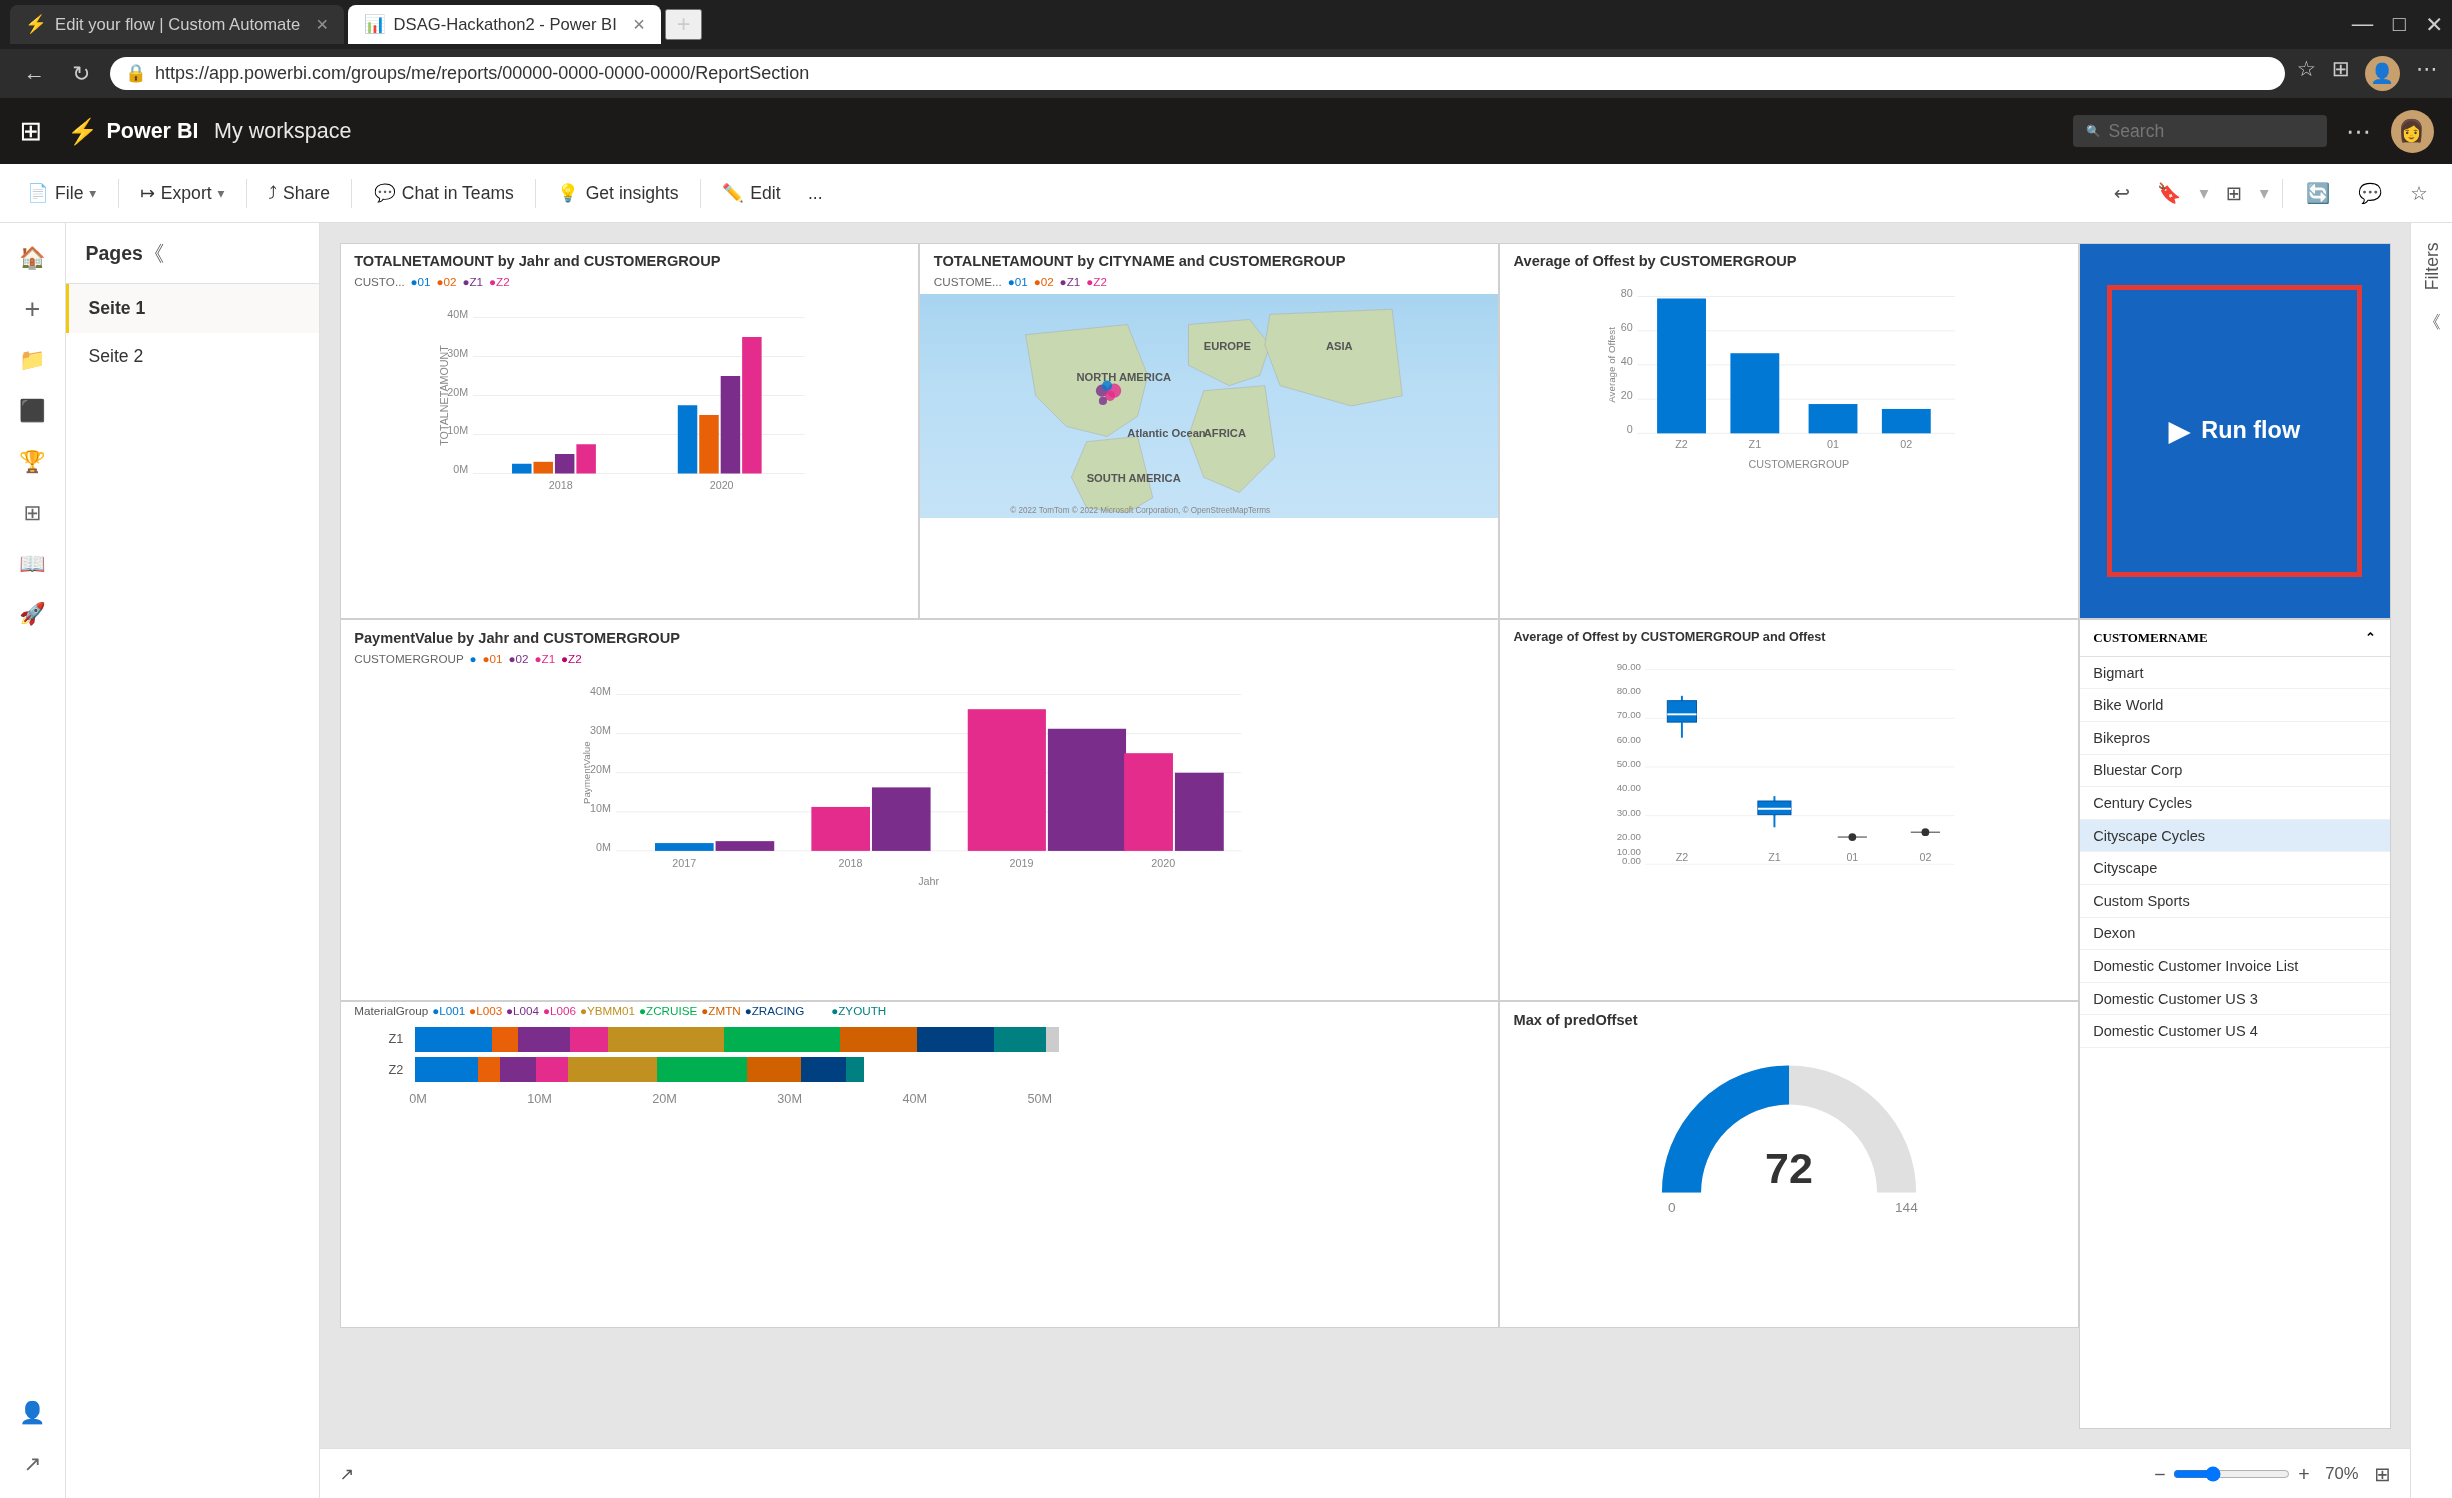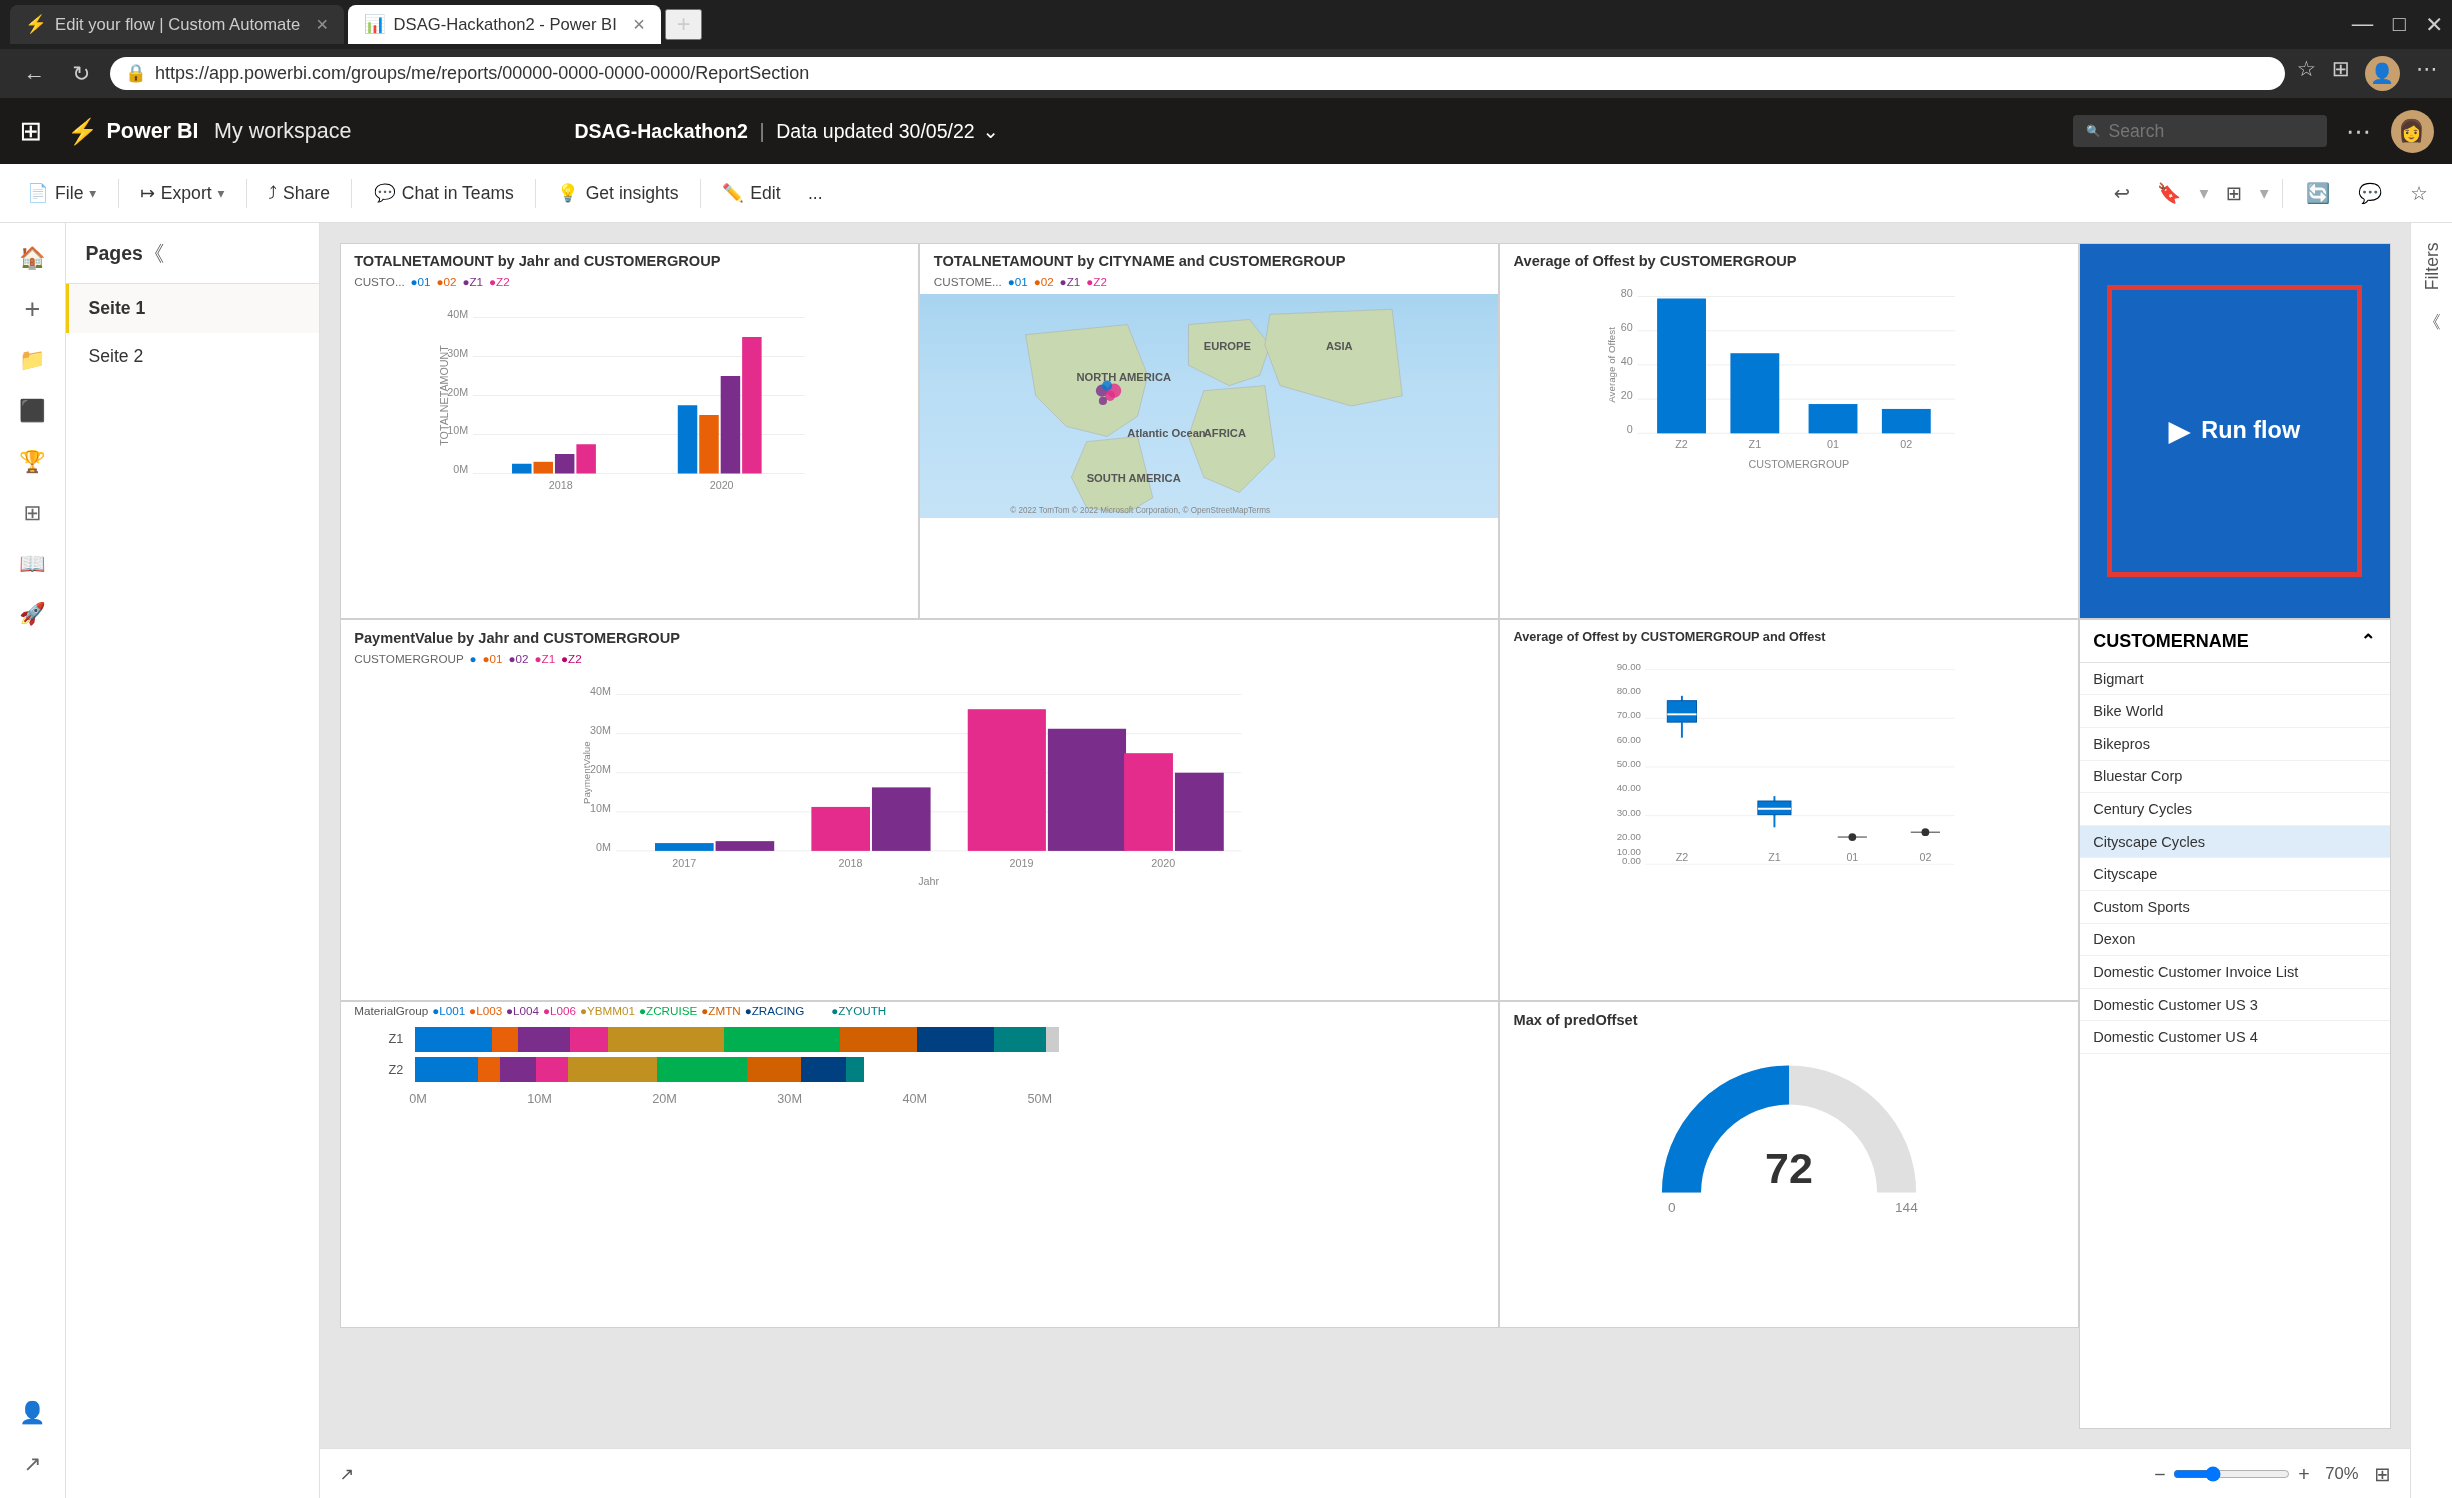--- a/index.html
+++ b/index.html
@@ -72,21 +72,21 @@
     .chart-subtitle { font-size: 11.7px; color: #666; padding: 2px 13.7px 5.9px; display: flex; align-items: center; gap: 5.9px; }
 
     
     .run-flow-panel { background: #1565c0; display: flex; align-items: center; justify-content: center; cursor: pointer; position: relative; }
     .run-flow-inner { border: 5.9px solid #e53935; width: 82%; height: 78%; display: flex; align-items: center; justify-content: center; }
     .run-flow-btn { display: flex; align-items: center; gap: 11.7px; color: #fff; font-size: 23.4px; font-weight: 600; }
     .run-flow-play { font-size: 27px; }
 
     
     .customer-list-panel { background: #fff; border: 1px solid #d0d0d0; display: flex; flex-direction: column; }
-    .customer-list-header { font-size: 18px; font-weight: 600; padding: 9.8px 13.7px; border-bottom: 1px solid #e0e0e0; display: flex; align-items: flex-end; justify-content: space-between; }
+    .customer-list-header { font-size: 13px; font-weight: 600; padding: 9.8px 13.7px; border-bottom: 1px solid #e0e0e0; display: flex; align-items: flex-end; justify-content: space-between; font-family: Liberation Serif, serif; }
     .customer-list-items { overflow-y: auto; flex: 1; }
     .customer-list-item { padding: 7.8px 13.7px; font-size: 14.6px; color: #333; cursor: pointer; border-bottom: 1px solid #f0f0f0; }
     .customer-list-item.selected { background: #deecf9; }
 
     
     .right-panel { width: 43px; background: #fff; border-left: 1px solid #e0e0e0; display: flex; flex-direction: column; align-items: center; padding: 7.8px 0; }
 
     
     .bottom-bar { background: #fff; border-top: 1px solid #e0e0e0; height: 51px; display: flex; align-items: center; padding: 0 19.5px; gap: 11.7px; justify-content: space-between; }
     .zoom-controls { display: flex; align-items: center; gap: 7.8px; font-size: 16.6px; color: #555; }
@@ -157,28 +157,20 @@
 <div class="app-shell">
 
   <div class="topbar">
     <div class="topbar-left">
       <span class="topbar-waffle">⊞</span>
       <div class="topbar-logo">
         <span style="color:#f2c811; font-size:25px;">⚡</span>
         <span class="topbar-logo-text">Power BI</span>
       </div>
       <span class="topbar-workspace">My workspace</span>
-    </div>
-    <div class="topbar-center">
-      <span class="topbar-report-name">DSAG-Hackathon2</span>
-      <span class="topbar-separator">|</span>
-      <span class="topbar-data-info">
-        <span>Data updated 30/05/22</span>
-        <span>⌄</span>
-      </span>
     </div>
     <div style="flex:1;"></div>
     <div class="topbar-search">
       <span style="color:#ccc;">🔍</span>
       <input type="text" style="background: transparent; border: none; outline: none; color: rgb(255, 255, 255); font-size: 17.6px; width: 185px;" placeholder="Search">
     </div>
     <span class="topbar-more">⋯</span>
     <div class="topbar-avatar" style="display:flex;align-items:center;justify-content:center;font-size:21.5px;">👩</div>
   </div>
 

